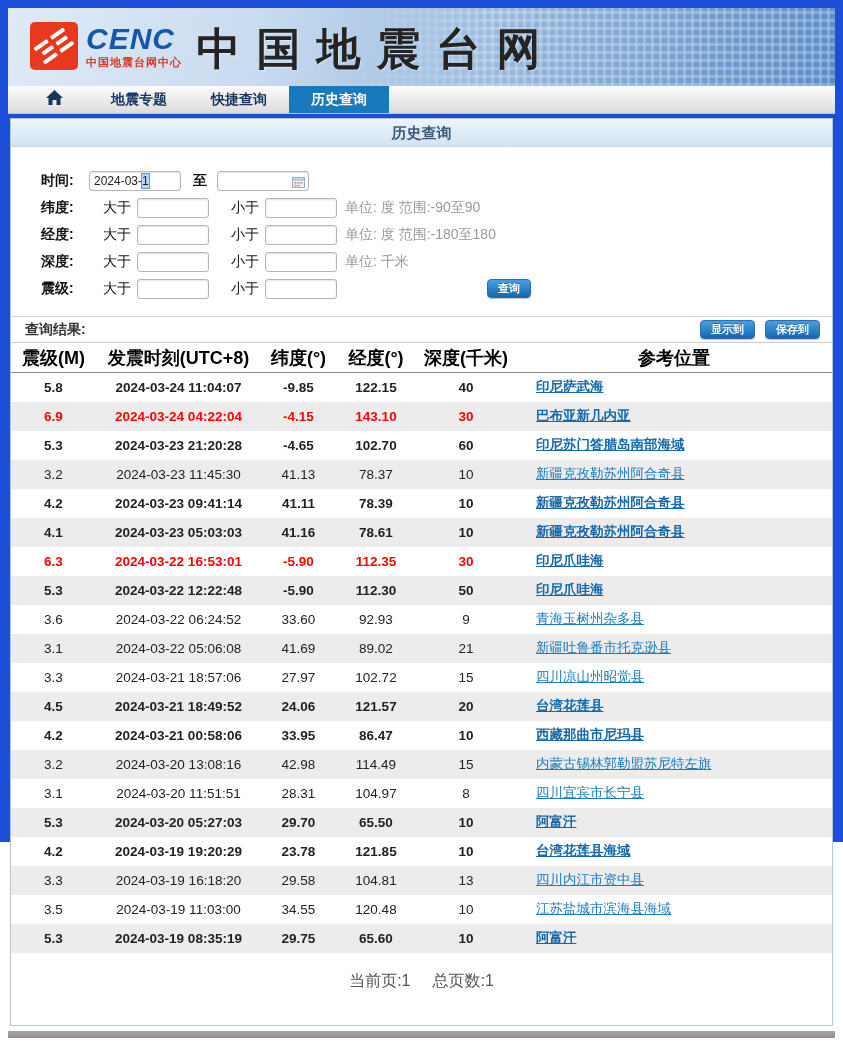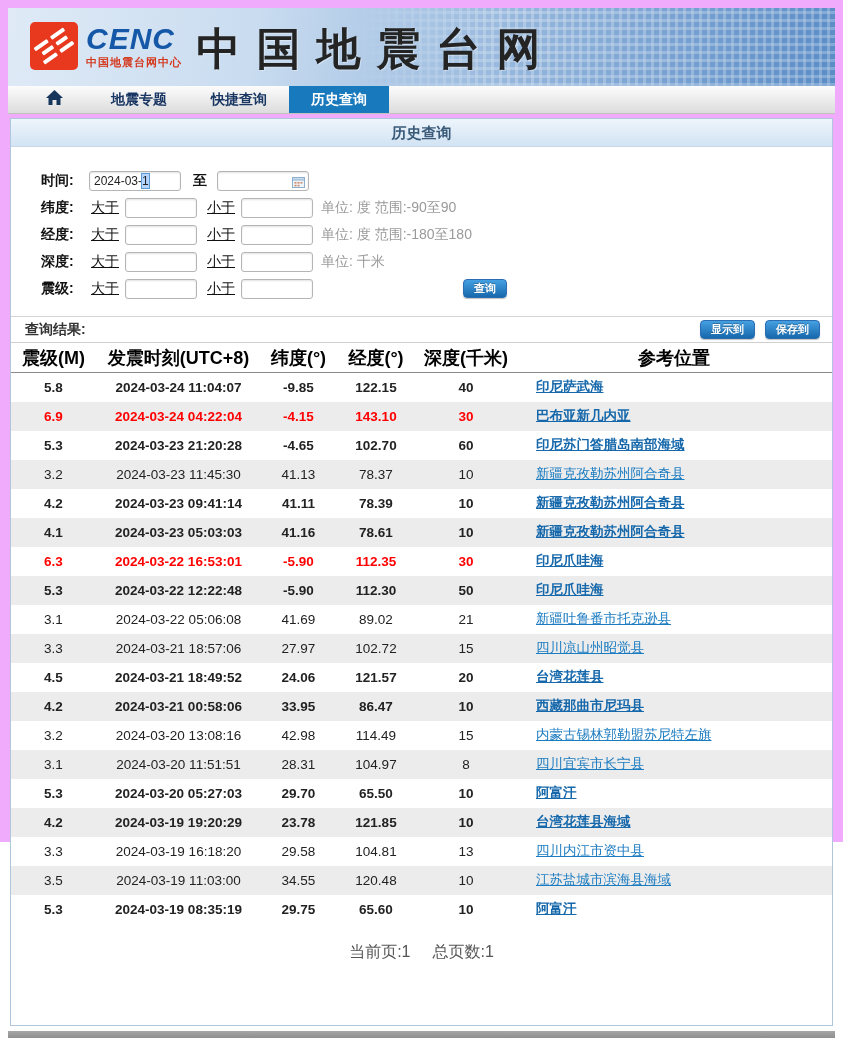--- a/index.html
+++ b/index.html
@@ -1,17 +1,17 @@
 <!DOCTYPE html>
 <html><head>
 <meta charset="utf-8">
 <style>
   * { margin:0; padding:0; box-sizing:border-box; }
   html,body { width:843px; height:1042px; background:#ffffff; font-family:"Liberation Sans","DejaVu Sans",sans-serif; }
-  .page { position:relative; width:843px; height:842px; background:#f0abfc; }
+  .page { position:relative; width:843px; height:842px; background:#1d4ed8; }
 
   
   .site-header {
     position:absolute; left:8px; top:8px; width:827px; height:78px;
     background:linear-gradient(100deg,#dfeaf6 0%,#c9dcf0 30%,#8fb2da 65%,#5a8cc6 100%);
     overflow:hidden;
   }
   .dot-pattern {
     position:absolute; right:0; top:0; width:58%; height:100%; opacity:.55;
     background-image:
@@ -56,21 +56,21 @@
     height:28px; line-height:28px; text-align:center;
     background:linear-gradient(#eef5fc,#d2e3f3);
     font-size:15px; font-weight:bold; color:#3a5a78;
     border-bottom:1px solid #c6d8ea;
   }
 
   
   .query-form { padding:20px 0 14px 30px; }
   .form-row { display:flex; align-items:center; height:27px; font-size:14px; color:#111; }
   .form-label { font-weight:bold; width:48px; }
-  .sub-label { margin:0 6px 0 2px;text-decoration:underline; }
+  .sub-label { margin:0 6px 0 14px; }
   .txt-input {
     width:72px; height:20px; border:1px solid #b5b5b5; border-radius:3px;
     background:#fff; box-shadow:inset 0 1px 2px rgba(0,0,0,.12);
     font-size:12px; padding:0 4px; color:#222;
   }
   .fake-input {
     display:inline-flex; align-items:center; width:92px; height:20px;
     border:1px solid #b5b5b5; border-radius:3px; background:#fff;
     box-shadow:inset 0 1px 2px rgba(0,0,0,.12);
     font-size:12px; padding:0 4px; color:#222;
@@ -331,20 +331,28 @@
 
   <tr class="data-row bold">
     <td class="c-m">5.3</td>
     <td class="c-time">2024-03-22 12:22:48</td>
     <td class="c-lat">-5.90</td>
     <td class="c-lon">112.30</td>
     <td class="c-depth">50</td>
     <td class="c-loc"><a href="#">印尼爪哇海</a></td>
   </tr>
 
+  <tr class="data-row">
+    <td class="c-m">3.6</td>
+    <td class="c-time">2024-03-22 06:24:52</td>
+    <td class="c-lat">33.60</td>
+    <td class="c-lon">92.93</td>
+    <td class="c-depth">9</td>
+    <td class="c-loc"><a href="#">青海玉树州杂多县</a></td>
+  </tr>
 
   <tr class="data-row">
     <td class="c-m">3.1</td>
     <td class="c-time">2024-03-22 05:06:08</td>
     <td class="c-lat">41.69</td>
     <td class="c-lon">89.02</td>
     <td class="c-depth">21</td>
     <td class="c-loc"><a href="#">新疆吐鲁番市托克逊县</a></td>
   </tr>
 

